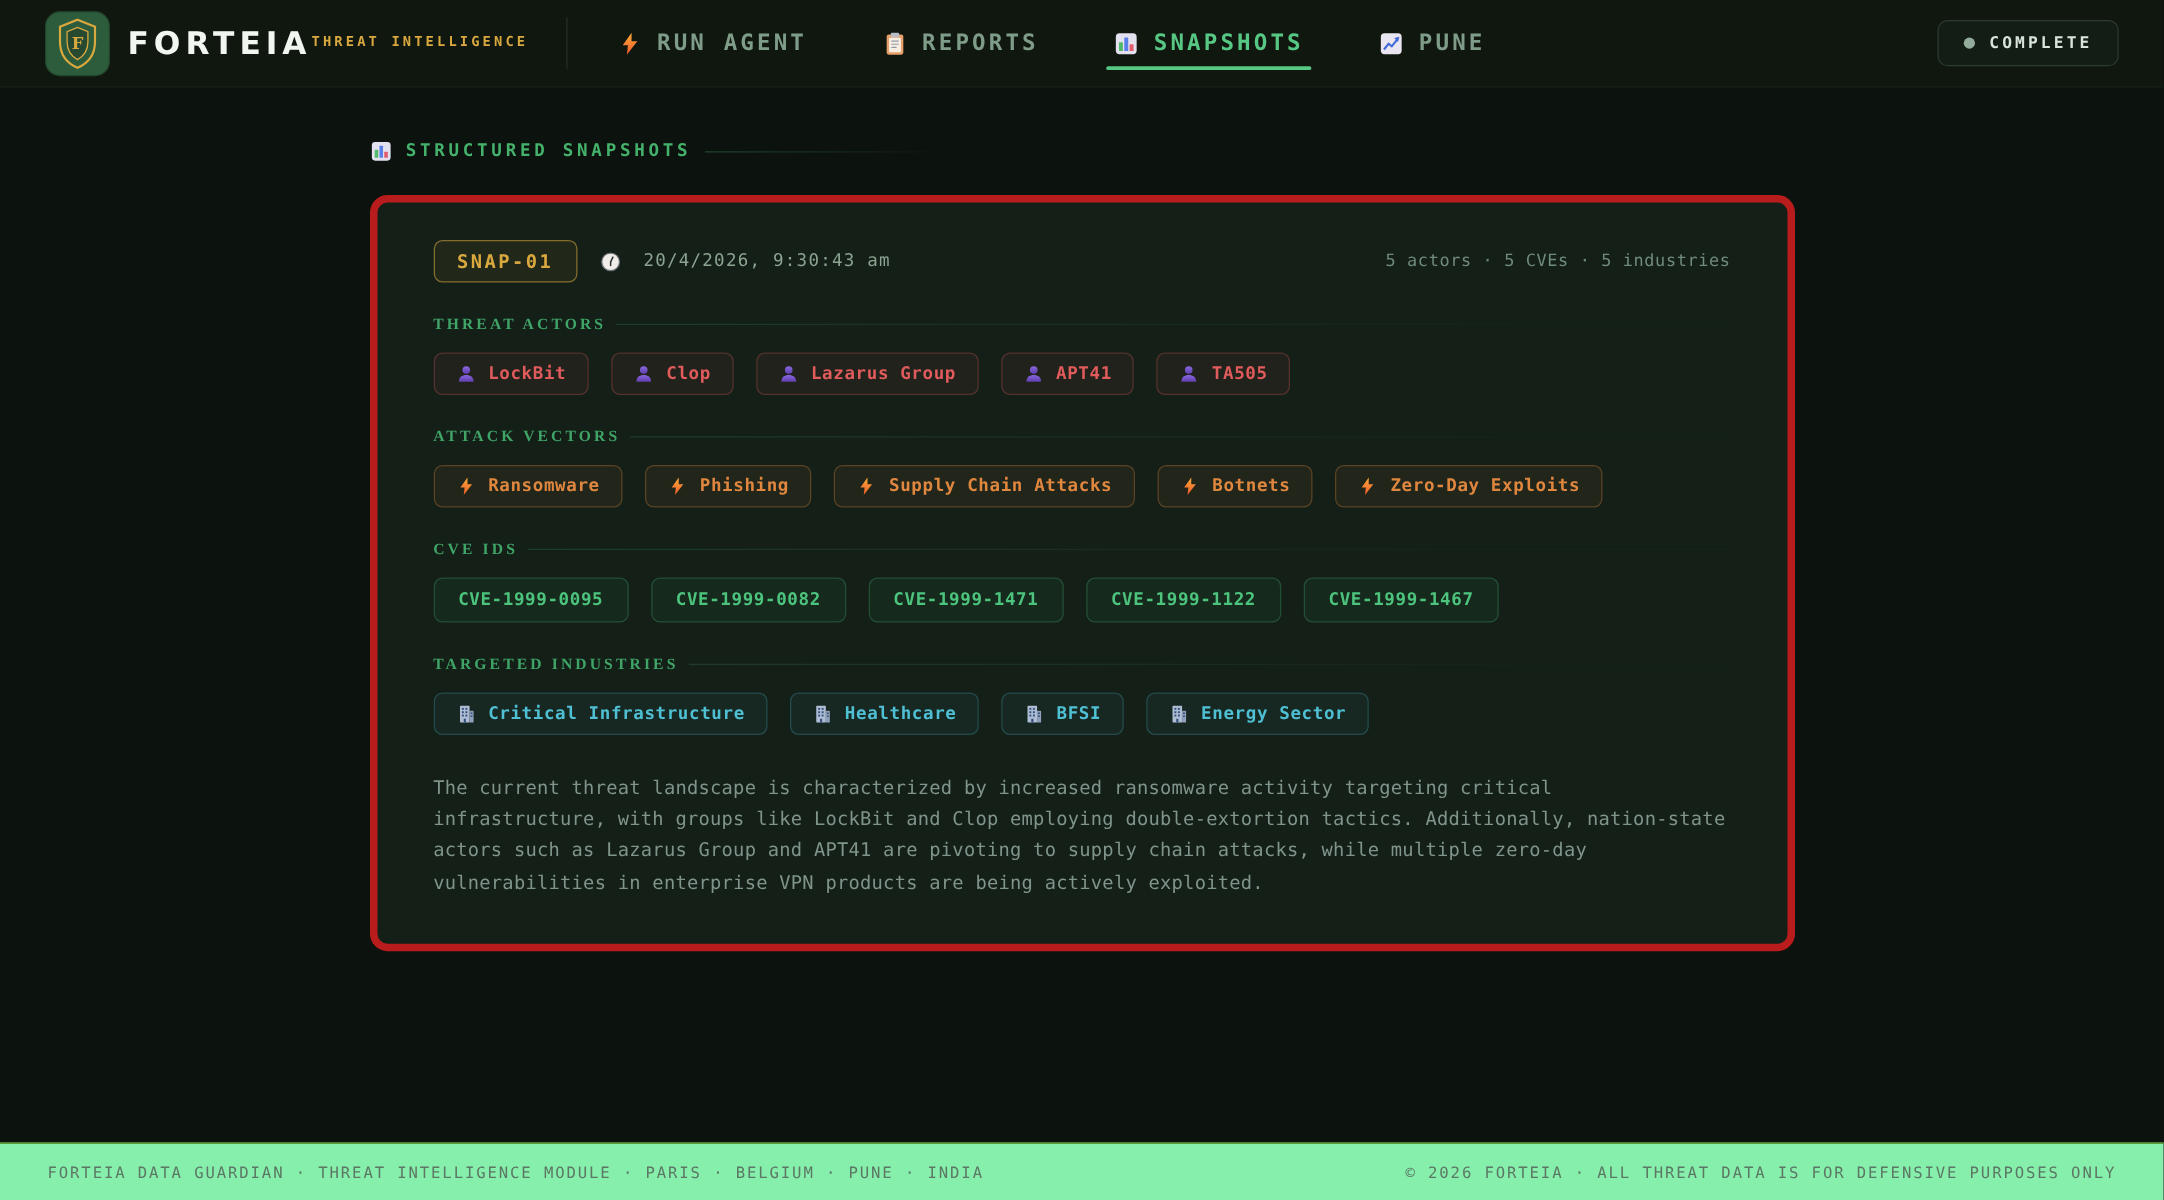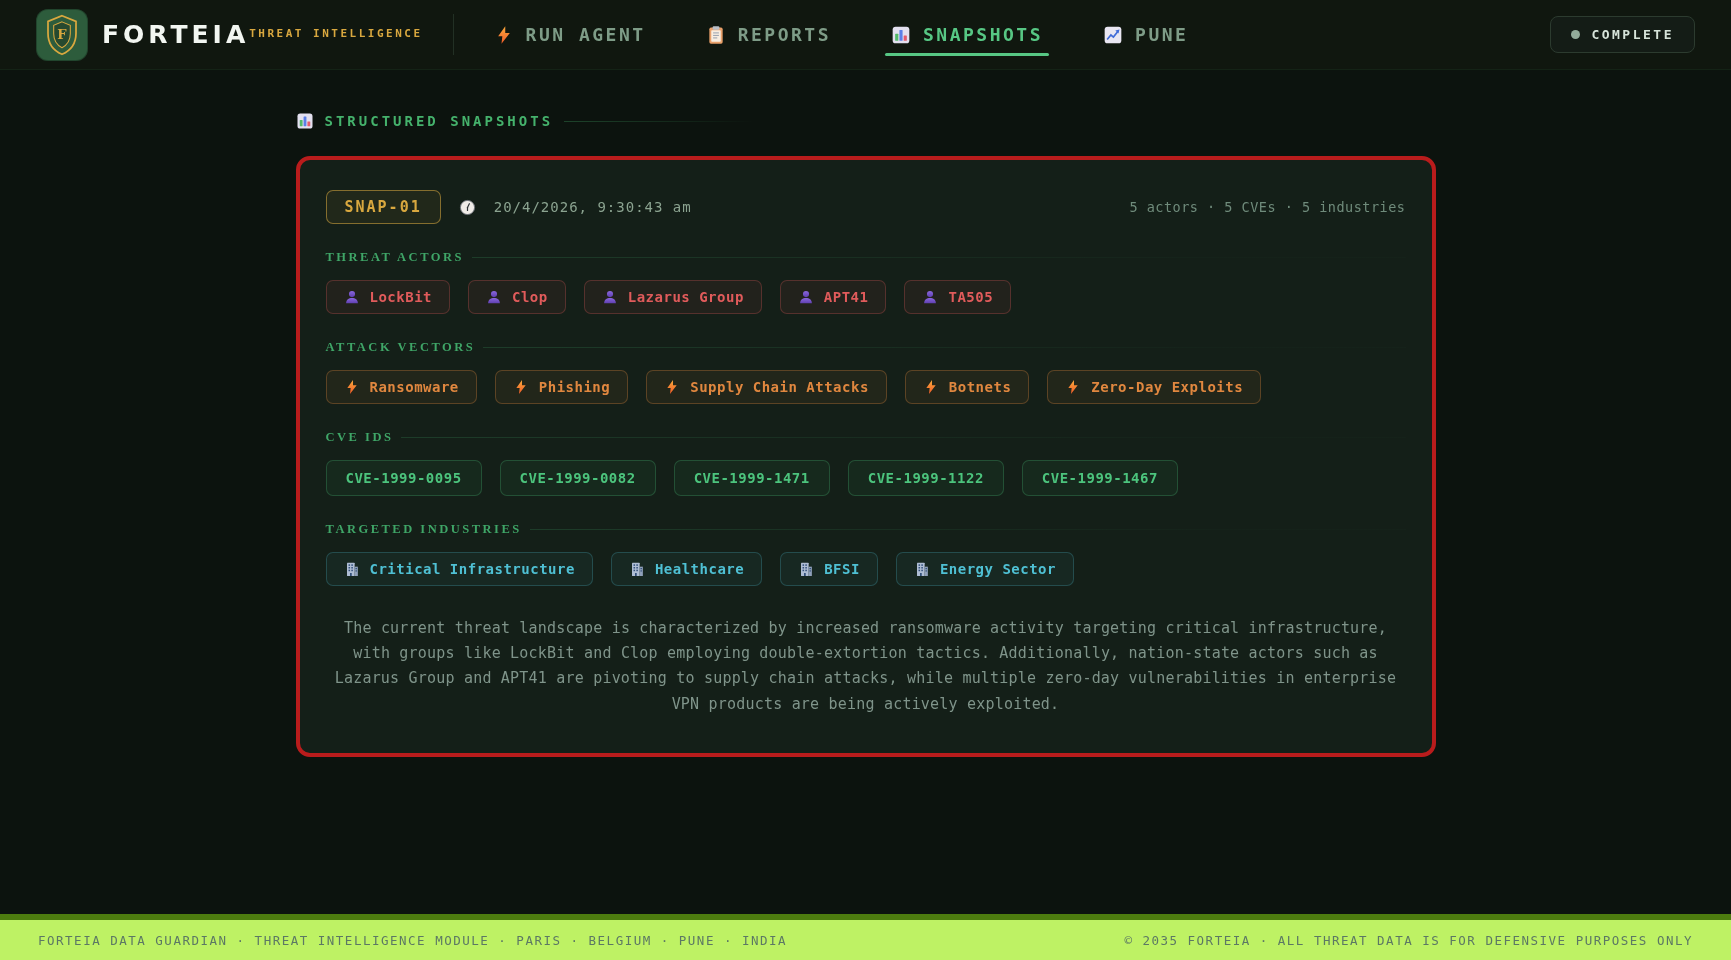--- a/index.html
+++ b/index.html
@@ -53,34 +53,34 @@
     margin-left:auto; align-self:center;
     display:flex; align-items:center; gap:11px;
     padding:10px 20px; border:1px solid #2c3b2f; border-radius:8px;
     background:#141c16; color:#d7e4da;
     font-size:13px; font-weight:700; letter-spacing:2.5px;
   }
   .status-dot { width:9px; height:9px; border-radius:50%; background:var(--status-dot,#93ab9a); }
 
   
   .main { flex:1 1 auto; overflow:hidden; }
-  .container { width:1140px; margin:0 auto; padding-top:42px;text-align:center; }
+  .container { width:1140px; margin:0 auto; padding-top:42px; }
 
   .page-section-head { display:flex; align-items:center; gap:11px; margin-bottom:26px; }
   .page-section-icon { width:18px; height:18px; }
   .page-section-icon svg { width:100%; height:100%; display:block; }
   .page-section-title { color:#45b26c; font-size:14px; font-weight:700; letter-spacing:3px; }
   .page-section-line { width:190px; height:1px;
     background:linear-gradient(to right, rgba(69,178,108,0.30), rgba(69,178,108,0)); }
 
   .snapshot-card {
     background:#141f18;
-    border:4px solid #b91c1c;
+    border:6px solid #b91c1c;
     border-radius:14px;
-    padding:30px 26px 36px;
+    padding:30px 45px 36px;
   }
   .card-head { display:flex; align-items:center; gap:18px; }
   .snap-badge {
     color:var(--gold,#d9a83f); border:1px solid rgba(217,168,63,0.55);
     background:rgba(217,168,63,0.07);
     padding:7px 18px; border-radius:7px;
     font-size:15px; font-weight:700; letter-spacing:2px;
   }
   .clock-icon { width:17px; height:17px; }
   .clock-icon svg { width:100%; height:100%; display:block; }
@@ -105,22 +105,22 @@
   .chip-actor    { color:var(--actor-red,#e05b5b);      background:rgba(224,91,91,0.07);  border:1px solid rgba(224,91,91,0.28); }
   .chip-vector   { color:var(--vector-orange,#e0873f);  background:rgba(224,135,63,0.07); border:1px solid rgba(224,135,63,0.30); }
   .chip-cve      { color:var(--cve-green,#4cc47d);      background:rgba(76,196,125,0.06); border:1px solid rgba(76,196,125,0.26); padding:9px 19px; }
   .chip-industry { color:var(--industry-teal,#4fc0d4);  background:rgba(79,192,212,0.06); border:1px solid rgba(79,192,212,0.24); }
 
   .summary { margin-top:30px; color:#7f948a; font-size:15px; line-height:1.68; letter-spacing:0.2px; }
 
   
   .footer {
     flex:0 0 46px; height:46px;
-    border-top:6px solid #4d7c0f;
-    background:#bef264;
+    border-top:1px solid #4d7c0f;
+    background:#86efac;
     display:flex; align-items:center; justify-content:space-between;
     padding:0 38px;
     color:#5c7864; font-size:12.5px; letter-spacing:1.5px;
   }
 </style>
 </head>
 <body>
 
 <header class="header">
   <div class="brand">
@@ -503,14 +503,14 @@
           </div>
         </div>
 
       <p class="summary">The current threat landscape is characterized by increased ransomware activity targeting critical infrastructure, with groups like LockBit and Clop employing double-extortion tactics. Additionally, nation-state actors such as Lazarus Group and APT41 are pivoting to supply chain attacks, while multiple zero-day vulnerabilities in enterprise VPN products are being actively exploited.</p>
     </div>
   </div>
 </main>
 
 <footer class="footer">
   <span>FORTEIA DATA GUARDIAN · THREAT INTELLIGENCE MODULE · PARIS · BELGIUM · PUNE · INDIA</span>
-  <span>© 2035 FORTEIA · ALL THREAT DATA IS FOR DEFENSIVE PURPOSES ONLY</span>
+  <span>© 2026 FORTEIA · ALL THREAT DATA IS FOR DEFENSIVE PURPOSES ONLY</span>
 </footer>
 
 </body></html>

